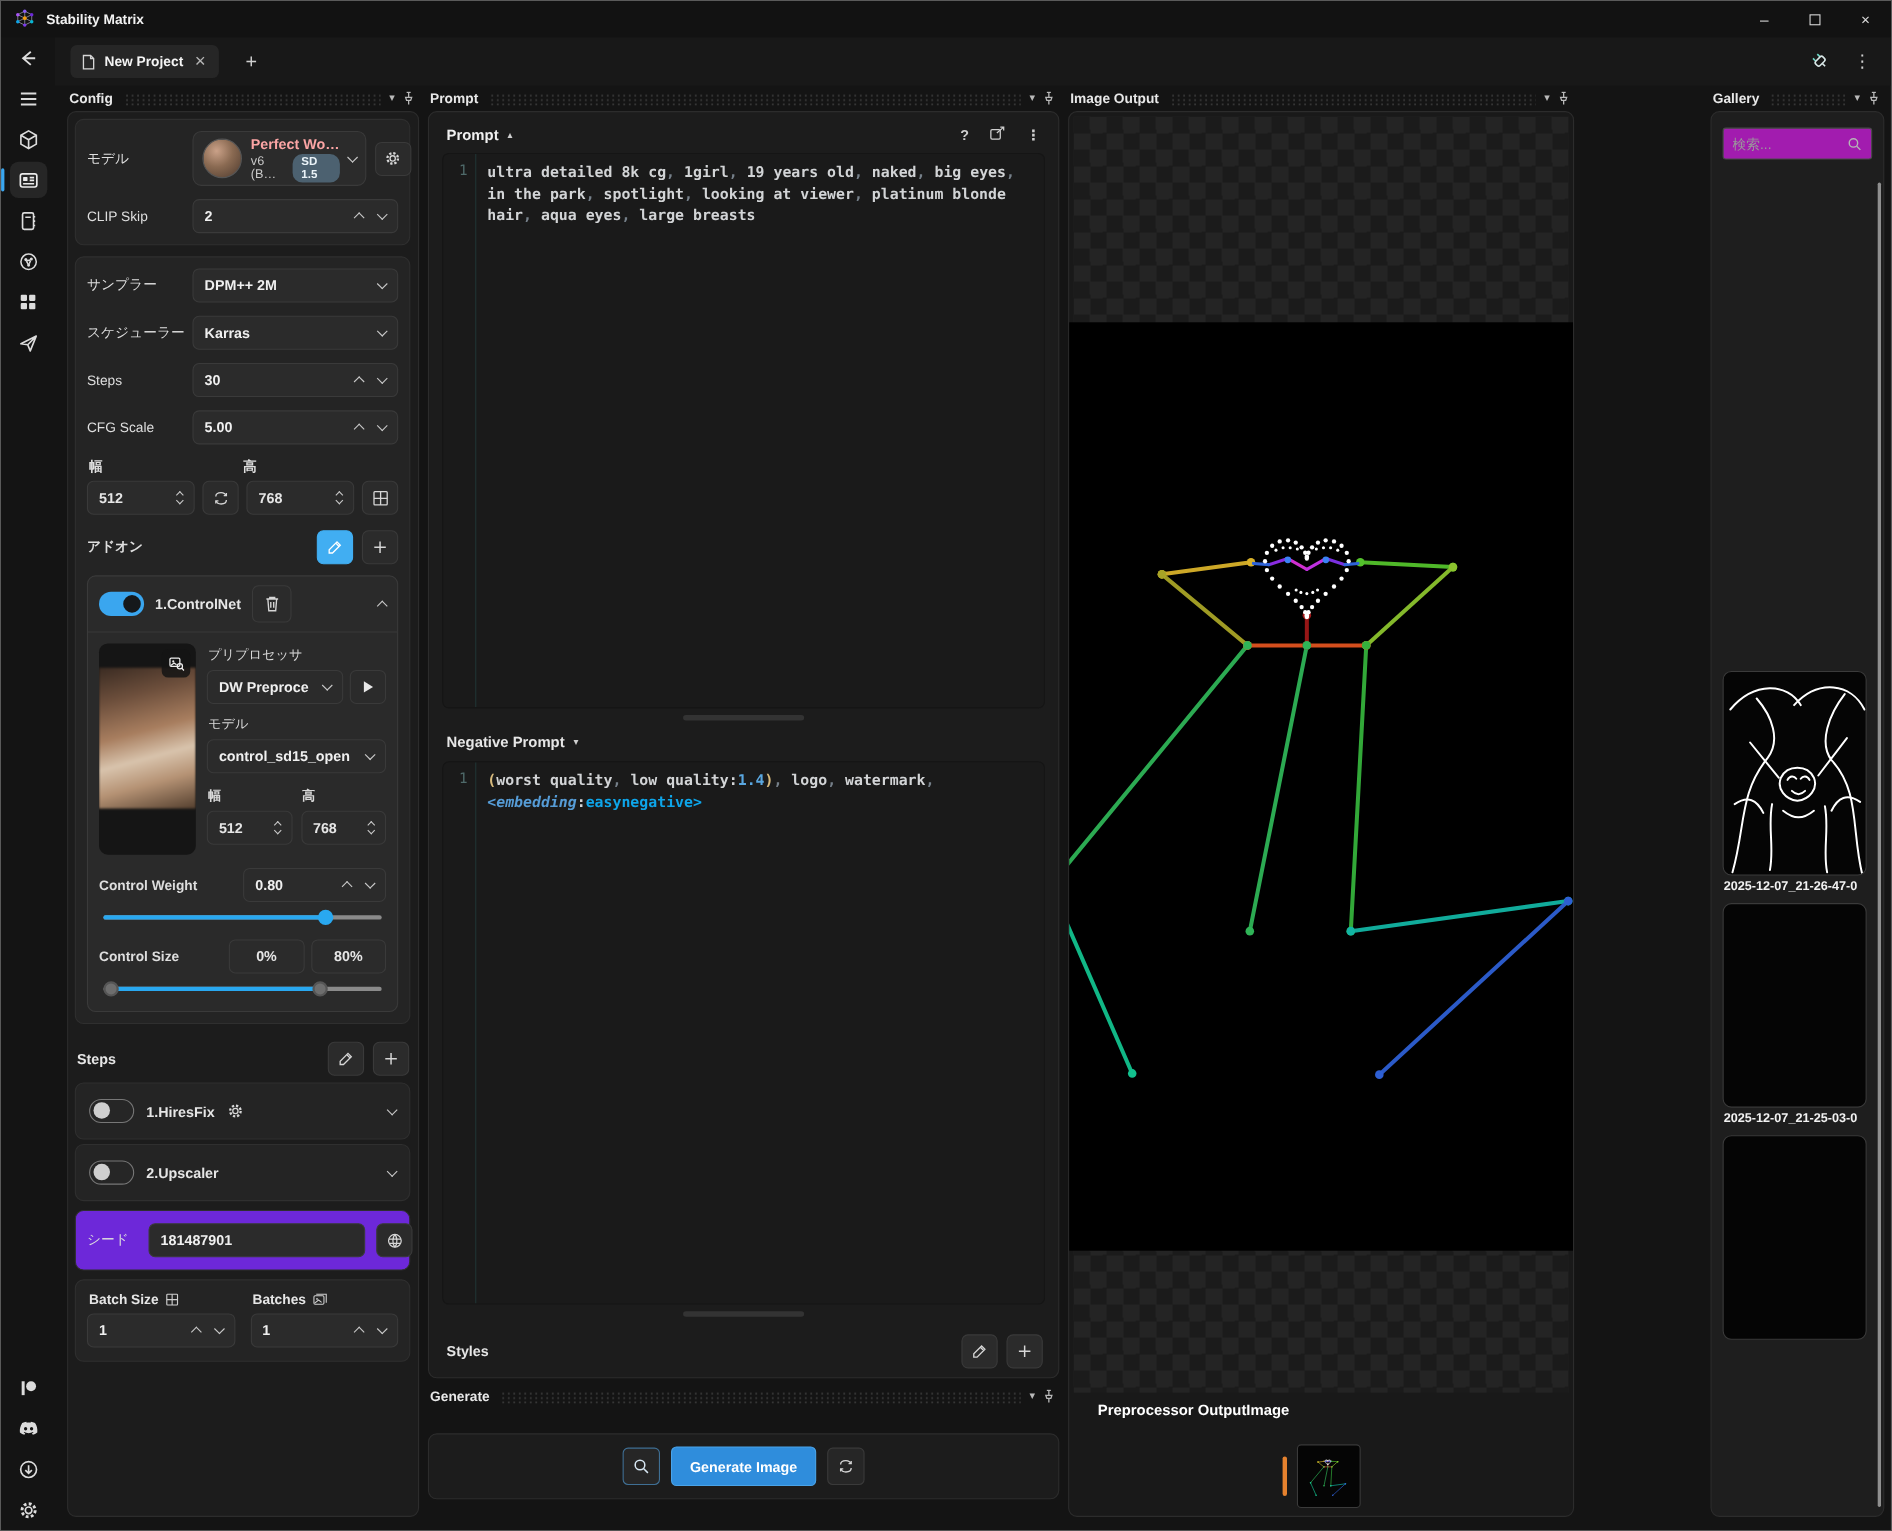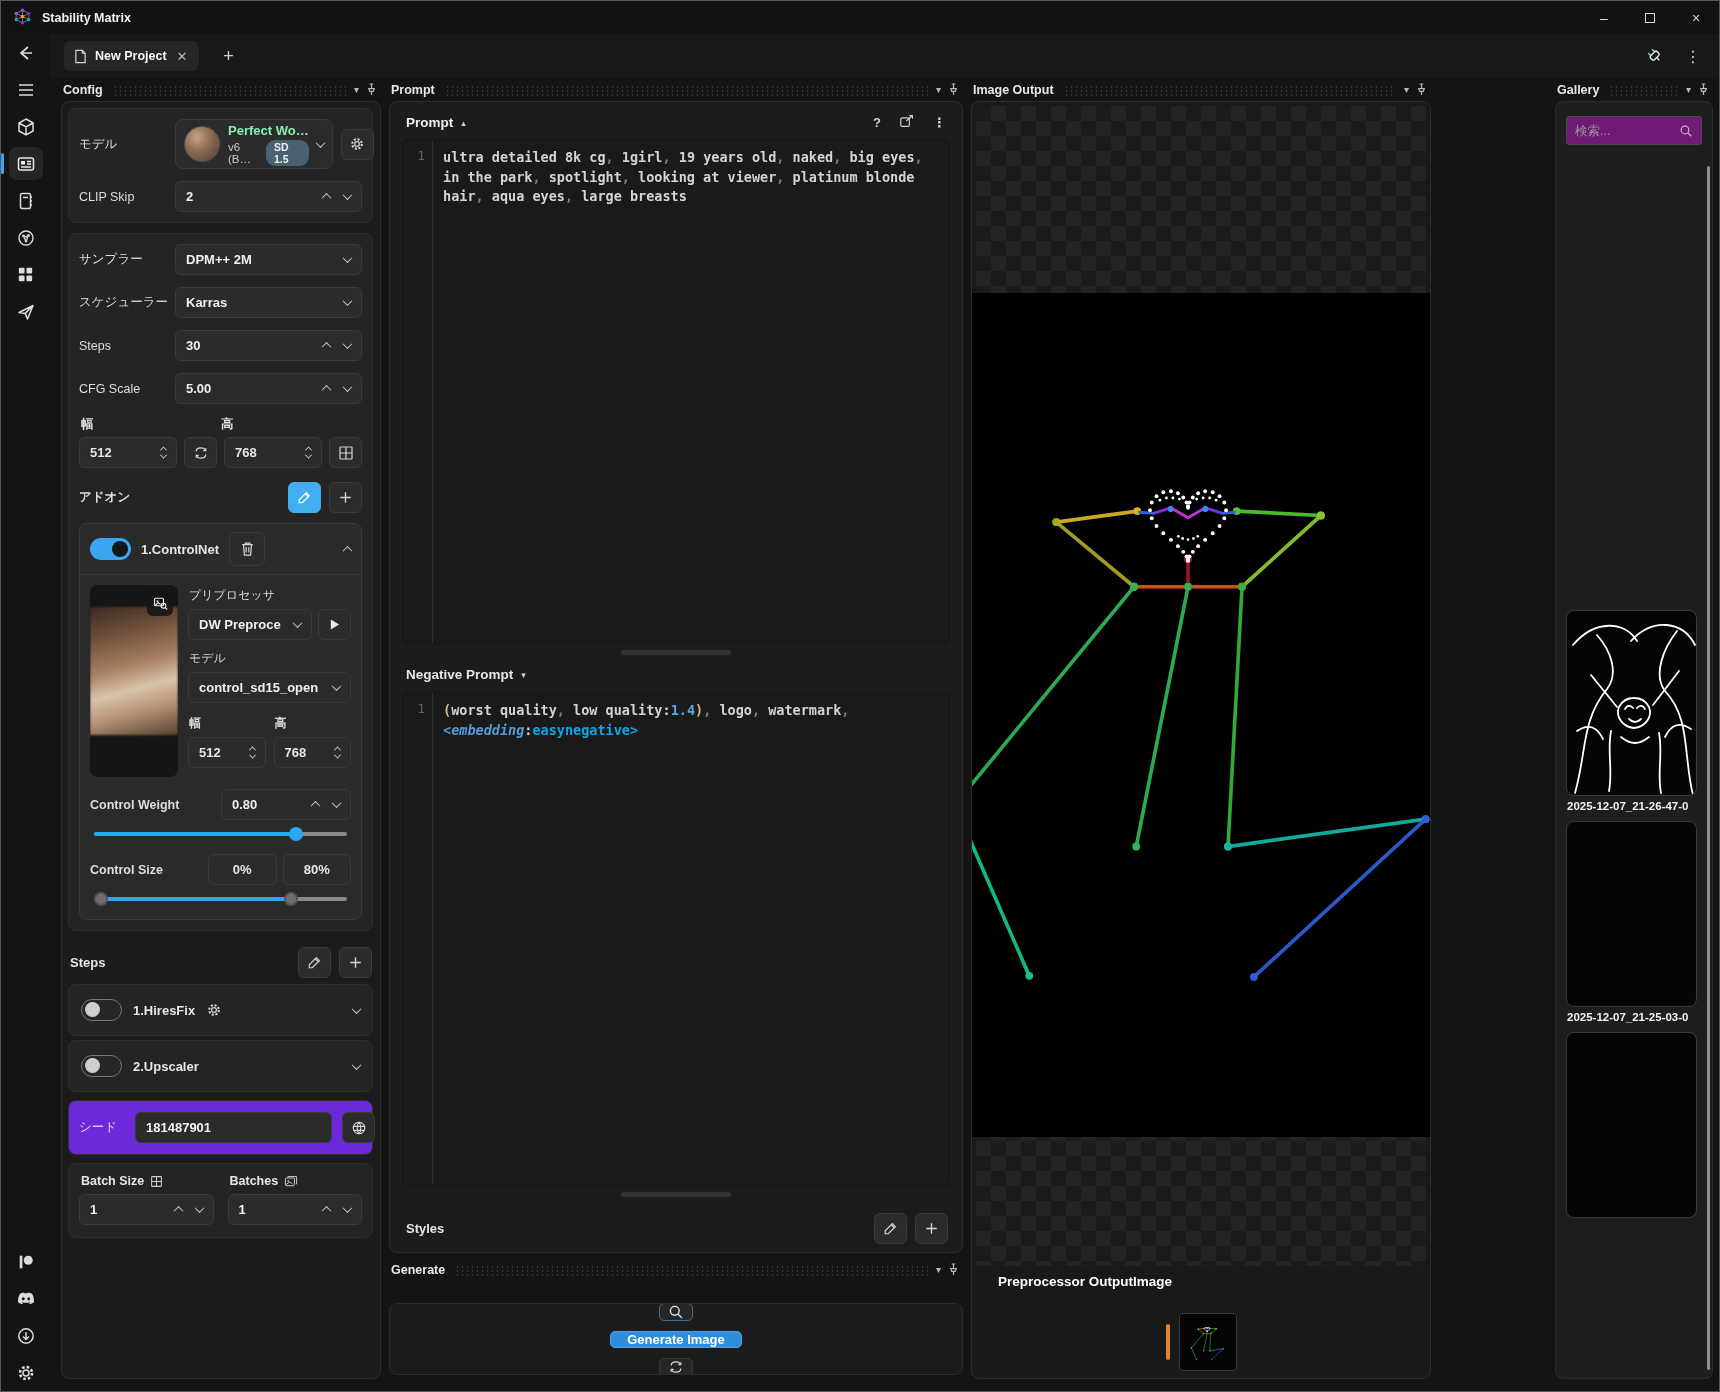--- a/index.html
+++ b/index.html
@@ -58,21 +58,21 @@
   .ch.up { transform:rotate(-135deg) translate(-1px,-1px); }
   .spinbox .ch { margin-left:14px; }
   .dblch { display:flex; flex-direction:column; gap:3px; align-items:center; }
   .dblch .ch { width:5px; height:5px; margin:0; }
   .sqbtn { width:33px; height:31px; background:#2b2b2b; border:1px solid #3a3a3a; border-radius:6px; display:flex; align-items:center; justify-content:center; flex:none; }
   .sqbtn.blue { background:#41aef2; border-color:#41aef2; }
   .modelrow { display:flex; align-items:center; }
   .modelbox { flex:1; background:#2b2b2b; border:1px solid #3a3a3a; border-radius:8px; height:50px; display:flex; align-items:center; padding:0 8px; gap:8px; }
   .avatar { width:36px; height:36px; border-radius:50%; flex:none; background:radial-gradient(circle at 35% 30%, #caa188 0%, #8a6a52 45%, #4e3a2e 100%); border:1px solid #555; }
   .mtxt { flex:1; min-width:0; }
-  .mname { font-weight:bold; font-size:13px; color:#86efac; white-space:nowrap; overflow:hidden; }
+  .mname { font-weight:bold; font-size:13px; color:#fca5a5; white-space:nowrap; overflow:hidden; }
   .mver { font-size:11.5px; color:#c9c9c9; display:flex; align-items:center; gap:6px; margin-top:2px; }
   .badge { background:#4c6170; color:#eaf3f8; font-size:10.5px; font-weight:bold; padding:1px 8px; border-radius:9px; }
   .wh-labels { display:flex; margin:2px 2px 4px 2px; }
   .wh-labels span { font-size:12.5px; font-weight:bold; color:#dedede; }
   .whrow { display:flex; align-items:center; gap:7px; }
   .numbox { flex:1; background:#2b2b2b; border:1px solid #3a3a3a; border-radius:6px; height:31px; display:flex; align-items:center; padding:0 10px; font-weight:bold; }
   .numbox .val { flex:1; }
   .addonrow { display:flex; align-items:center; margin-top:14px; }
   .addonrow .clabel { flex:1; font-weight:bold; }
   .addonrow .sqbtn { margin-left:8px; }
@@ -144,40 +144,40 @@
   .code .str { color:#0ea5e9; }
   #editor-prompt { height:505px; }
   #editor-negative { height:494px; }
   .handle { width:110px; height:5px; border-radius:3px; background:#333; margin:6px auto 4px auto; }
   .neghead { display:flex; align-items:center; padding:8px 16px 10px 16px; }
   .neghead .it { font-weight:bold; font-size:13.5px; }
   .neghead .tri { font-size:9px; color:#cfcfcf; margin-left:8px; }
   .stylesrow { display:flex; align-items:center; padding:12px 14px 0 16px; }
   .stylesrow .st { flex:1; font-weight:bold; font-size:13px; }
   .genheadwrap { position:absolute; top:1180px; left:0; right:0; }
-  #promptcol .pbody.genbar { top:1222px; height:72px; display:flex; align-items:center; justify-content:center; gap:10px;flex-direction:column; }
+  #promptcol .pbody.genbar { top:1222px; height:60px; display:flex; align-items:center; justify-content:center; gap:10px; }
   .genbtn { width:132px; height:36px; background:#2f8ddc; border:1px solid #4aa3e8; border-radius:5px; color:#fff; font-weight:bold; font-size:13px; display:flex; align-items:center; justify-content:center; }
   .gsq { width:34px; height:34px; background:#262626; border:1px solid #3a3a3a; border-radius:5px; display:flex; align-items:center; justify-content:center; }
   .gsq.mag { border-color:#3f6f94; }
 
   
   #imagecol { left:970px; width:460px; }
   #imagecol .pbody { top:20px; bottom:0; background:#191919; }
   .checker { position:absolute; left:4px; right:4px; top:4px; height:1160px;
     background:repeating-conic-gradient(#242424 0% 25%, #1b1b1b 0% 50%); background-size:30px 30px; }
   .canvas { position:absolute; left:50%; transform:translateX(-50%); top:187px; width:540px; height:844px; background:#000; }
   .outlabel { position:absolute; left:26px; top:1172px; font-size:13.5px; font-weight:bold; color:#fff; }
   .thumbstrip { position:absolute; left:0; right:0; top:1205px; height:70px; display:flex; align-items:center; justify-content:center; gap:9px; }
   .selbar { width:4px; height:36px; background:#e6822e; border-radius:2px; }
   .minithumb { width:58px; height:58px; background:#050505; border:1px solid #3a3a3a; border-radius:4px; display:flex; align-items:center; justify-content:center; }
 
   
   #gallery { left:1554px; width:158px; }
   #gallery .pbody { top:20px; bottom:0; background:#1e1e1e; }
-  .searchbox { margin:14px 10px 0 10px; height:29px; background:#701a75; border:1px solid #4a4a4a; border-radius:3px; display:flex; align-items:center; padding:0 8px; gap:6px; }
+  .searchbox { margin:14px 10px 0 10px; height:29px; background:#a21caf; border:1px solid #4a4a4a; border-radius:3px; display:flex; align-items:center; padding:0 8px; gap:6px; }
   .searchbox input { flex:1; min-width:0; background:transparent; border:none; outline:none; color:#e6e6e6; font-size:12.5px; font-family:inherit; }
   .searchbox input::placeholder { color:#9a9a9a; }
   .glist { position:absolute; left:2px; right:7px; top:60px; bottom:2px; overflow:hidden; padding:0 8px; }
   .gitem { }
   .gitem:first-child { margin-top:448px; }
   .gthumb { width:100%; height:186px; border-radius:8px; border:1px solid #3a3a3a; overflow:hidden; background:#050505; }
   .gthumb.purple { background:linear-gradient(180deg,#70108a 0%,#5c0c72 100%); }
   .gthumb svg { display:block; }
   .gcap { font-size:11.5px; font-weight:bold; color:#f2f2f2; margin:4px 1px 9px 1px; white-space:nowrap; overflow:hidden; }
   .gscroll { position:absolute; right:2px; top:64px; bottom:8px; width:3px; background:#8f8f8f; border-radius:2px; }

